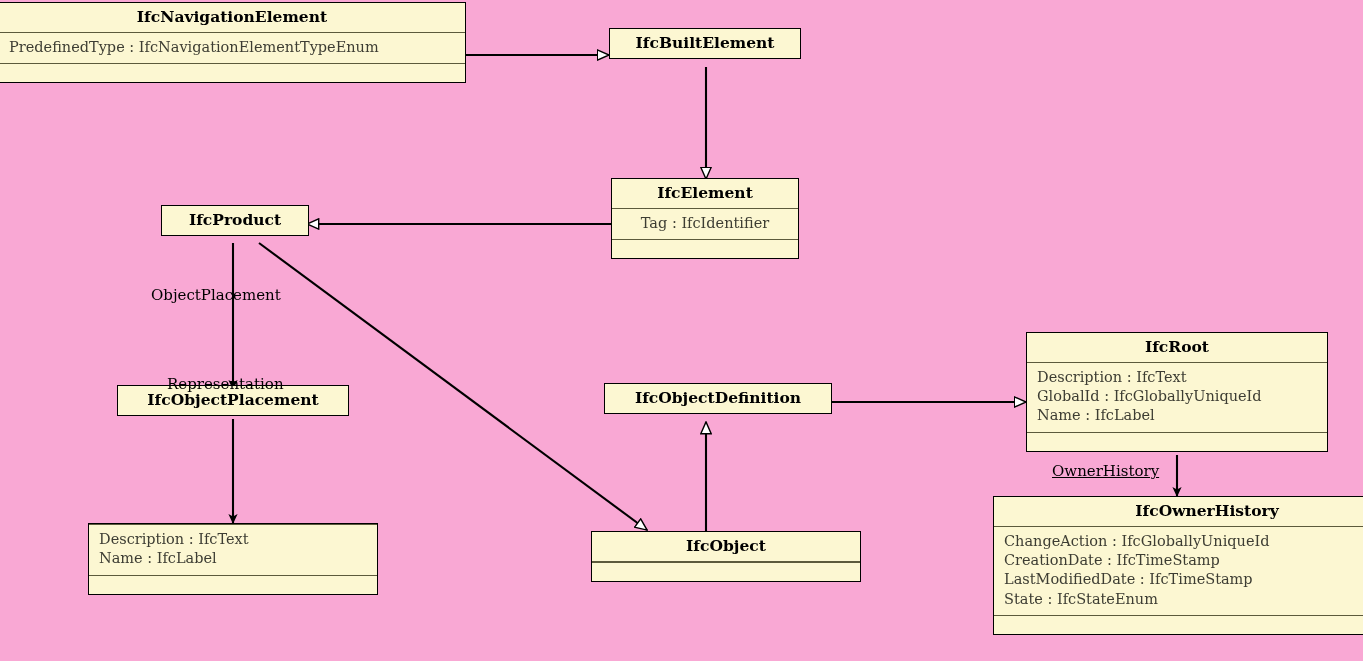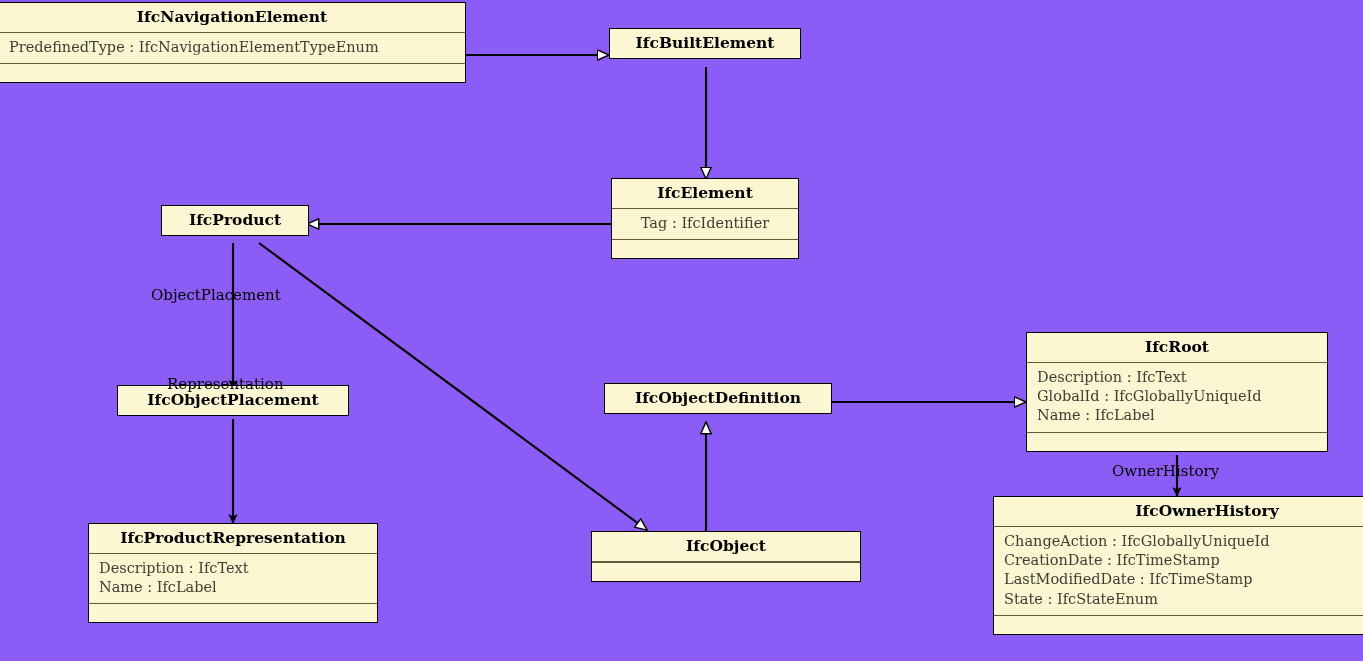--- a/index.html
+++ b/index.html
@@ -5,21 +5,21 @@
 <style>
   html, body {
     margin: 0;
     padding: 0;
     background: #ffffff;
   }
   #canvas {
     position: relative;
     width: 1363px;
     height: 661px;
-    background: #8b5cf6;
+    background: #f9a8d4;
     font-family: "DejaVu Serif", "Liberation Serif", serif;
     overflow: hidden;
   }
   svg.edges {
     position: absolute;
     left: 0;
     top: 0;
     width: 1363px;
     height: 661px;
     pointer-events: none;
@@ -144,21 +144,20 @@
 
   <div class="uml-class" style="left:161px; top:205px; width:148px;">
     <div class="uml-name">IfcProduct</div>
   </div>
 
   <div class="uml-class" style="left:117px; top:385px; width:232px;">
     <div class="uml-name">IfcObjectPlacement</div>
   </div>
 
   <div class="uml-class" style="left:88px; top:523px; width:290px;">
-    <div class="uml-name">IfcProductRepresentation</div>
     <div class="uml-sep"></div>
     <div class="uml-attrs">
       <span class="attr">Description : IfcText</span>
       <span class="attr">Name : IfcLabel</span>
     </div>
     <div class="uml-sep"></div>
     <div class="uml-ops"></div>
   </div>
 
   <div class="uml-class" style="left:592px; top:383px; width:228px;margin-left:12px;">
@@ -194,15 +193,15 @@
       <span class="attr">State : IfcStateEnum</span>
     </div>
     <div class="uml-sep"></div>
     <div class="uml-ops"></div>
   </div>
 
   <div class="edge-label" style="left:151px; top:286px;">ObjectPlacement</div>
 
   <div class="edge-label" style="left:167px; top:375px; z-index:8;">Representation</div>
 
-  <div class="edge-label" style="left:1112px; top:462px; z-index:8;">OwnerHistory</div>
+  <div class="edge-label" style="left:1052px; top:462px; z-index:8;text-decoration:underline;">OwnerHistory</div>
 
 </div>
 
 </body></html>

